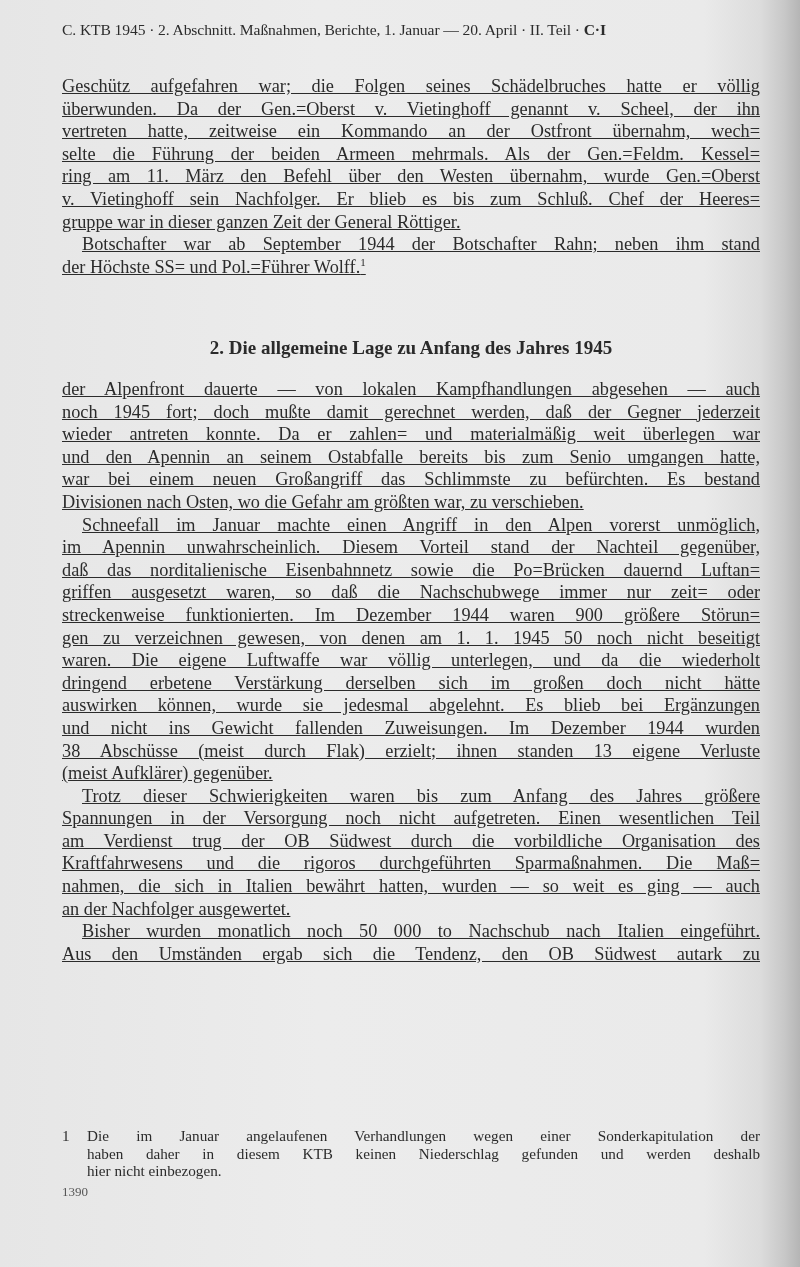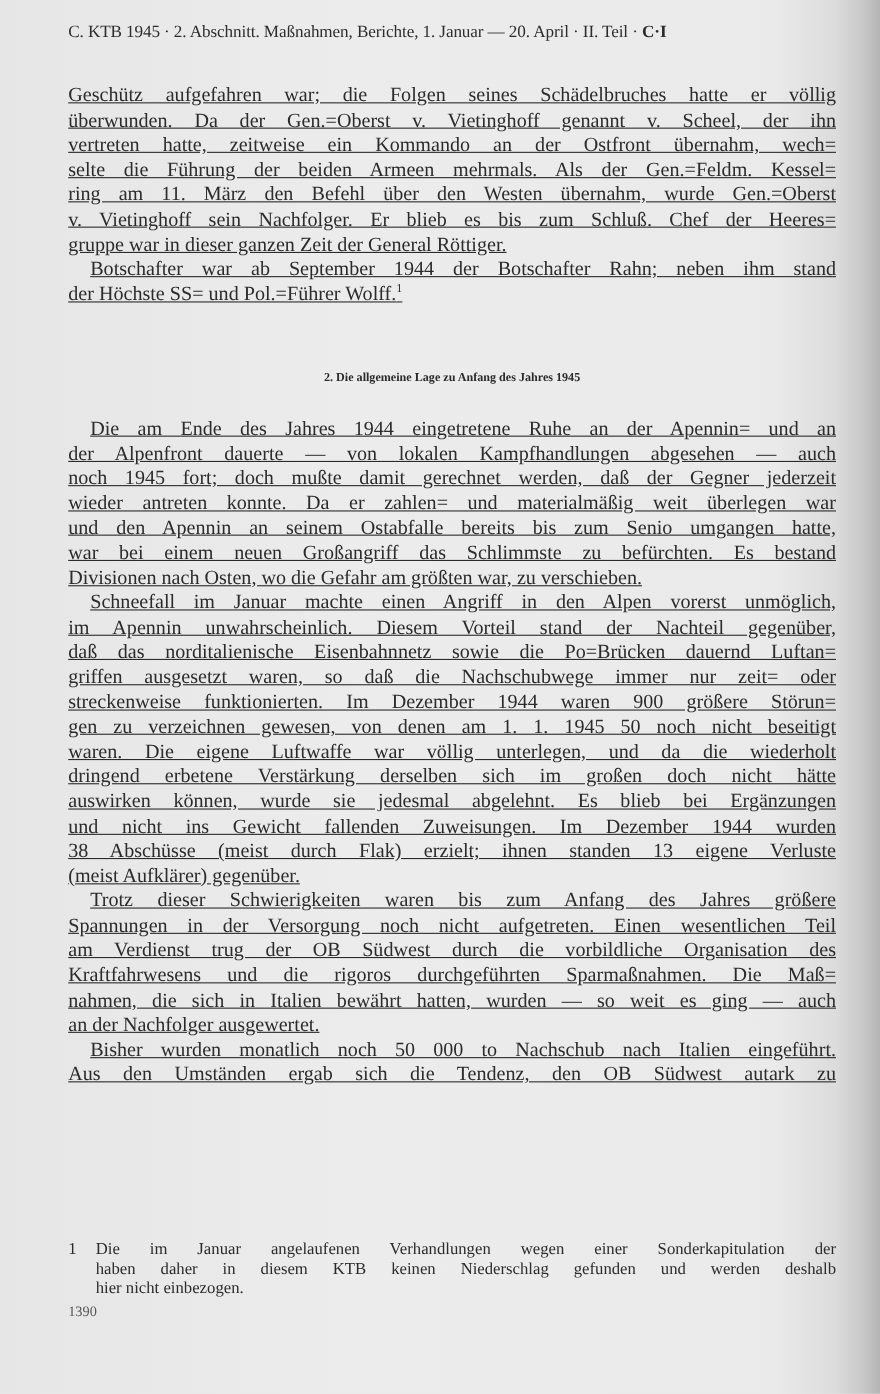--- a/index.html
+++ b/index.html
@@ -53,21 +53,21 @@
     }
     .line.last { text-align-last: left; }
     .line.indent { padding-left: 20px; }
     .heading {
       position: absolute;
       left: 62px;
       top: 337px;
       width: 698px;
       text-align: center;
       font-weight: bold;
-      font-size: 11px;
+      font-size: 19px;
       color: #2a2a2a;
     }
     .sup { font-size: 11px; vertical-align: super; line-height: 0; }
     .block2 { top: 378px; }
     .footnote {
       position: absolute;
       left: 62px;
       top: 1127px;
       width: 698px;
       font-size: 15.2px;
@@ -109,21 +109,20 @@
     <span class="line">ring am 11. März den Befehl über den Westen übernahm, wurde Gen.=Oberst</span>
     <span class="line">v. Vietinghoff sein Nachfolger. Er blieb es bis zum Schluß. Chef der Heeres=</span>
     <span class="line last">gruppe war in dieser ganzen Zeit der General Röttiger.</span>
     <span class="line indent">Botschafter war ab September 1944 der Botschafter Rahn; neben ihm stand</span>
     <span class="line last"><span>der Höchste SS= und Pol.=Führer Wolff.</span><span class="sup">1</span></span>
   </div>
 
   <div class="heading">2. Die allgemeine Lage zu Anfang des Jahres 1945</div>
 
   <div class="body-text block2">
-    <span class="line indent">Die am Ende des Jahres 1944 eingetretene Ruhe an der Apennin= und an</span>
     <span class="line">der Alpenfront dauerte — von lokalen Kampfhandlungen abgesehen — auch</span>
     <span class="line">noch 1945 fort; doch mußte damit gerechnet werden, daß der Gegner jederzeit</span>
     <span class="line">wieder antreten konnte. Da er zahlen= und materialmäßig weit überlegen war</span>
     <span class="line">und den Apennin an seinem Ostabfalle bereits bis zum Senio umgangen hatte,</span>
     <span class="line">war bei einem neuen Großangriff das Schlimmste zu befürchten. Es bestand</span>
     <span class="line last">Divisionen nach Osten, wo die Gefahr am größten war, zu verschieben.</span>
 
     <span class="line indent">Schneefall im Januar machte einen Angriff in den Alpen vorerst unmöglich,</span>
     <span class="line">im Apennin unwahrscheinlich. Diesem Vorteil stand der Nachteil gegenüber,</span>
     <span class="line">daß das norditalienische Eisenbahnnetz sowie die Po=Brücken dauernd Luftan=</span>

